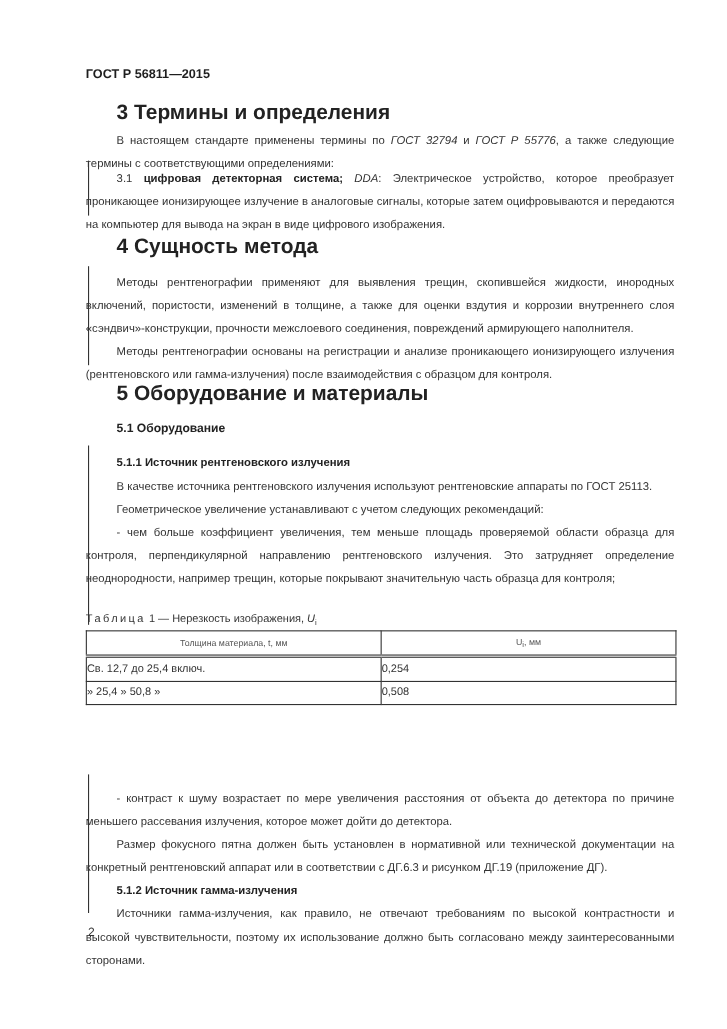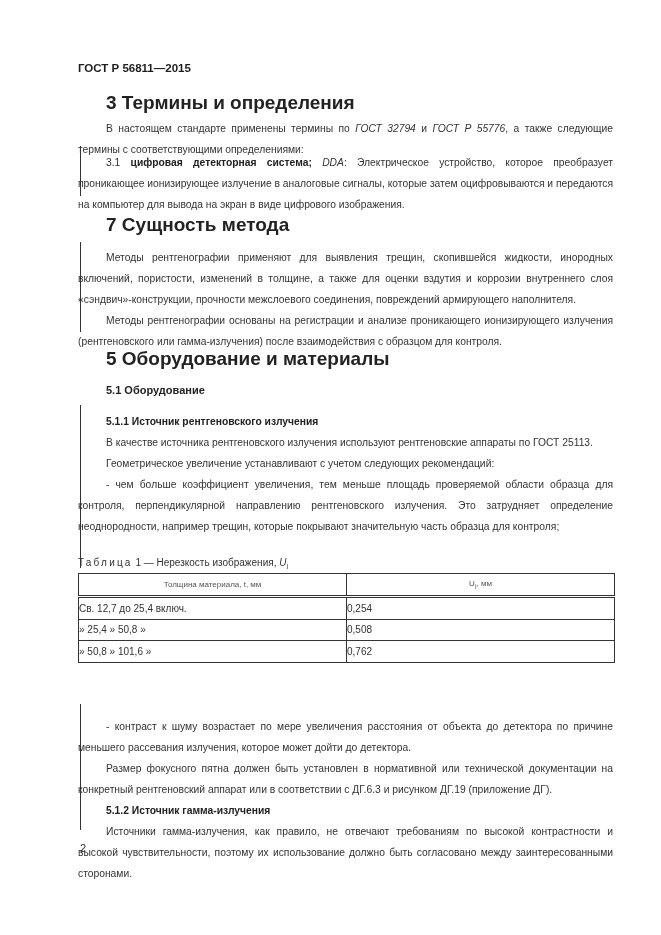--- a/index.html
+++ b/index.html
@@ -36,21 +36,21 @@
 
   <div class="abs h1" style="top:92px">3 Термины и определения</div>
   <div class="abs para" style="top:118px">
     <p><span>В настоящем стандарте применены термины по </span><span class="it">ГОСТ 32794</span><span> и </span><span class="it">ГОСТ Р 55776</span><span>, а также следующие термины с соответствующими определениями:</span></p>
   </div>
   <div class="bar" style="top:146px;height:50px"></div>
   <div class="abs para" style="top:152px">
     <p><span>3.1 </span><span class="bold">цифровая детекторная система;</span><span class="it"> DDA</span><span>: Электрическое устройство, которое преобразует проникающее ионизирующее излучение в аналоговые сигналы, которые затем оцифровываются и передаются на компьютер для вывода на экран в виде цифрового изображения.</span></p>
   </div>
 
-  <div class="abs h1" style="top:214px">7 Сущность метода</div>
+  <div class="abs h1" style="top:214px">4 Сущность метода</div>
   <div class="bar" style="top:242px;height:90px"></div>
   <div class="abs para" style="top:247px">
     <p>Методы рентгенографии применяют для выявления трещин, скопившейся жидкости, инородных включений, пористости, изменений в толщине, а также для оценки вздутия и коррозии внутреннего слоя «сэндвич»-конструкции, прочности межслоевого соединения, повреждений армирующего наполнителя.</p>
     <p>Методы рентгенографии основаны на регистрации и анализе проникающего ионизирующего излучения (рентгеновского или гамма-излучения) после взаимодействия с образцом для контроля.</p>
   </div>
 
   <div class="abs h1" style="top:348px">5 Оборудование и материалы</div>
   <div class="abs h2" style="top:384px">5.1 Оборудование</div>
 
   <div class="bar" style="top:405px;height:163px"></div>
@@ -71,24 +71,20 @@
       <th><span>U</span><sub>i</sub><span>, мм</span></th>
     </tr>
     <tr>
       <td>Св. 12,7 до 25,4 включ.</td>
       <td>0,254</td>
     </tr>
     <tr>
       <td>» 25,4 » 50,8 »</td>
       <td>0,508</td>
     </tr>
-    <tr>
-      <td>» 50,8 » 101,6 »</td>
-      <td>0,762</td>
-    </tr>
   </tbody>
     </table>
 
   <div class="bar" style="top:704px;height:126px"></div>
   <div class="abs para" style="top:716px">
     <p>- контраст к шуму возрастает по мере увеличения расстояния от объекта до детектора по причине меньшего рассевания излучения, которое может дойти до детектора.</p>
     <p>Размер фокусного пятна должен быть установлен в нормативной или технической документации на конкретный рентгеновский аппарат или в соответствии с ДГ.6.3 и рисунком ДГ.19 (приложение ДГ).</p>
     <p class="subhead">5.1.2 Источник гамма-излучения</p>
     <p>Источники гамма-излучения, как правило, не отвечают требованиям по высокой контрастности и высокой чувствительности, поэтому их использование должно быть согласовано между заинтересованными сторонами.</p>
   </div>

